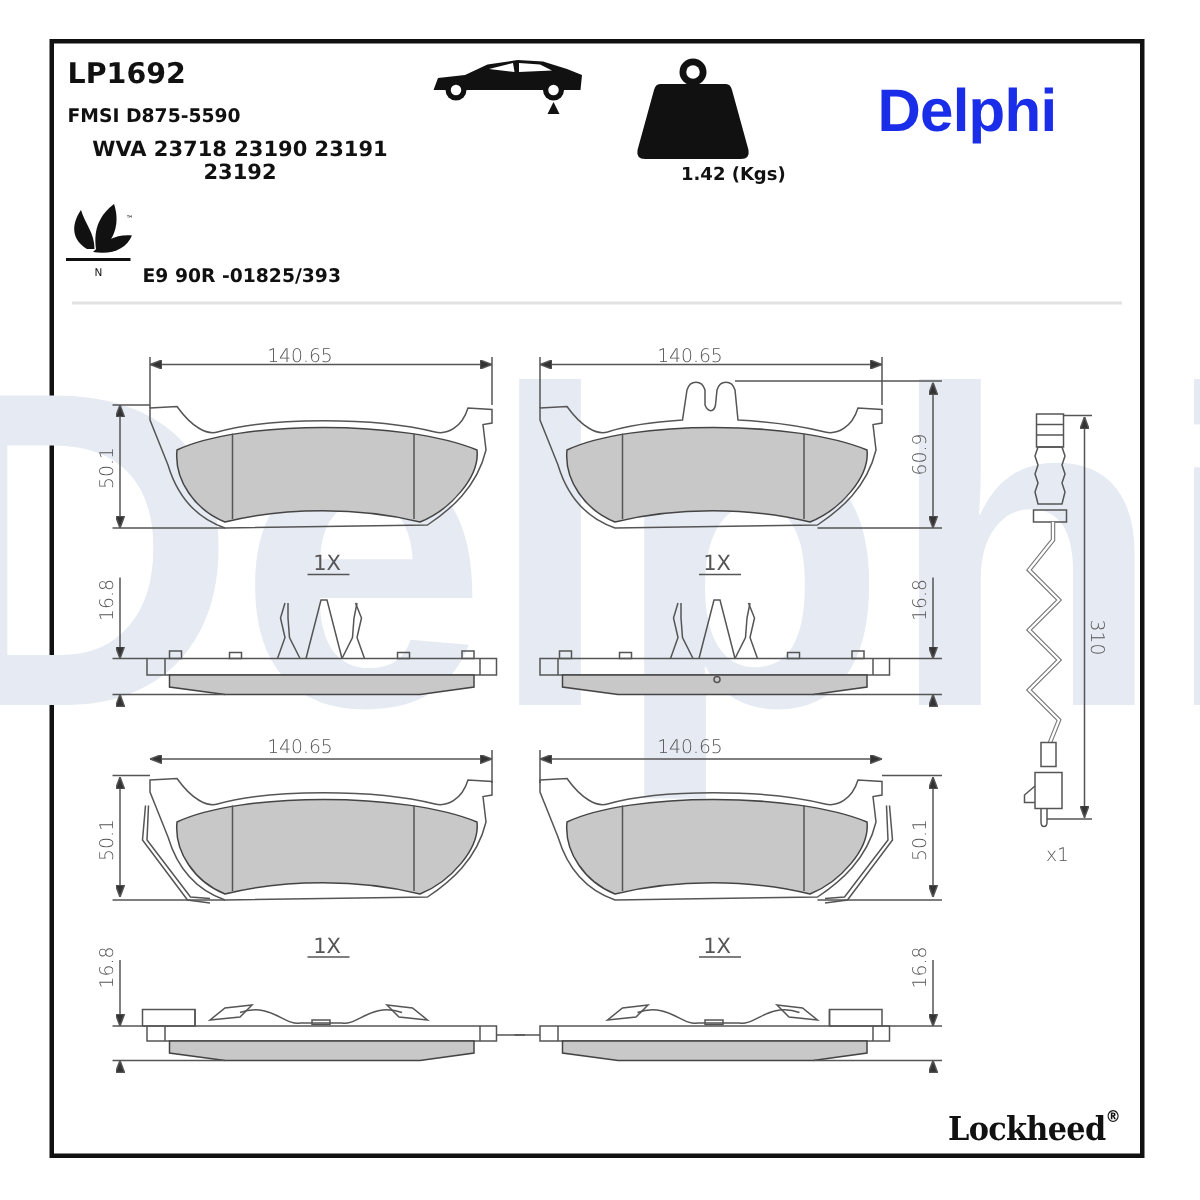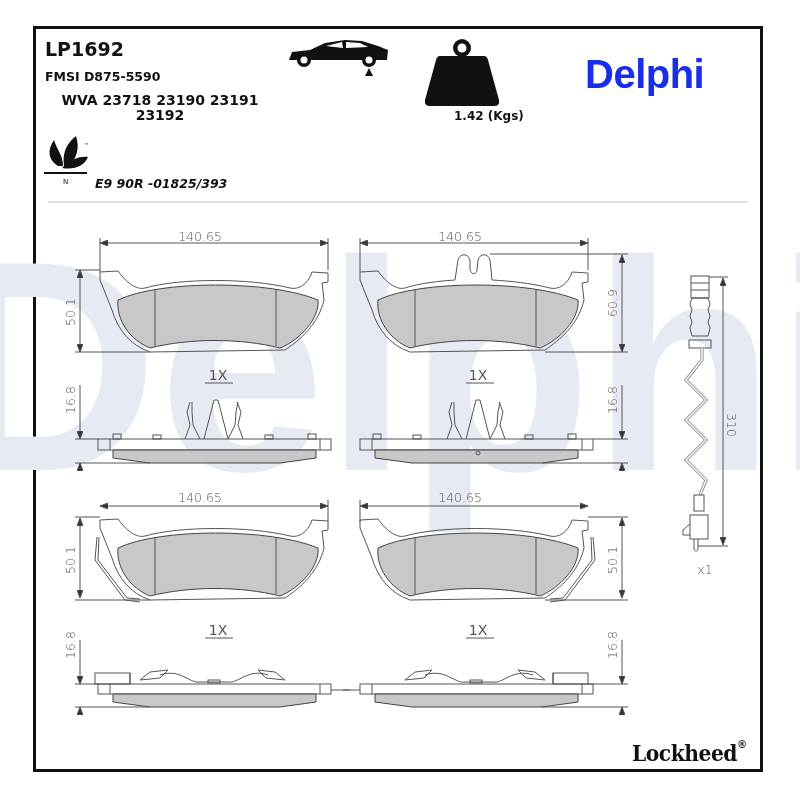--- a/index.html
+++ b/index.html
@@ -3,21 +3,21 @@
 <meta charset="utf-8">
 <style>
   html, body { margin:0; padding:0; background:#ffffff; }
   body { width:800px; height:800px; position:relative; overflow:hidden; font-family:"DejaVu Sans", sans-serif; }
   .frame { position:absolute; left:33px; top:26px; width:730px; height:746px; border:3px solid #111; box-sizing:border-box; background:#fff; }
   .abs { position:absolute; }
   .t-bold { font-family:"DejaVu Sans", sans-serif; font-weight:bold; color:#111; }
   #part-number { left:45px; top:38px; font-size:19px;text-align:right; }
   #fmsi { left:45px; top:69px; font-size:12.5px; }
   #wva { left:45px; top:93px; font-size:14px; line-height:15px; width:230px;text-align:center; }
-  #ece { left:95px; top:176px; font-size:12.5px;font-style:italic; }
+  #ece { left:95px; top:176px; font-size:12.5px; }
   #weight { left:422px; top:109px; font-size:12px;margin-left:32px; }
   #brand { left:585px; top:52px; font-size:40px; font-weight:bold; color:#1a2eea; font-family:"Liberation Sans", sans-serif; letter-spacing:-0.5px; }
   #lockheed { left:632px; top:740px; font-size:22px; font-weight:bold; color:#111; font-family:"DejaVu Serif", serif; letter-spacing:-0.5px; transform:scaleX(0.92); transform-origin:left; }
   #lockheed sup { font-size:11px; font-family:"DejaVu Sans", sans-serif; vertical-align:top; position:relative; top:-2px; }
   .sep { left:48px; top:201px; width:700px; height:2px; background:#e2e2e2; }
   svg.draw { position:absolute; left:0; top:0; }
   .dim { font-family:"DejaVu Sans", sans-serif; font-size:12.5px; fill:#555; font-weight:300; }
   .qty { font-family:"DejaVu Sans", sans-serif; font-size:14px; fill:#555; }
 </style>
 </head>

